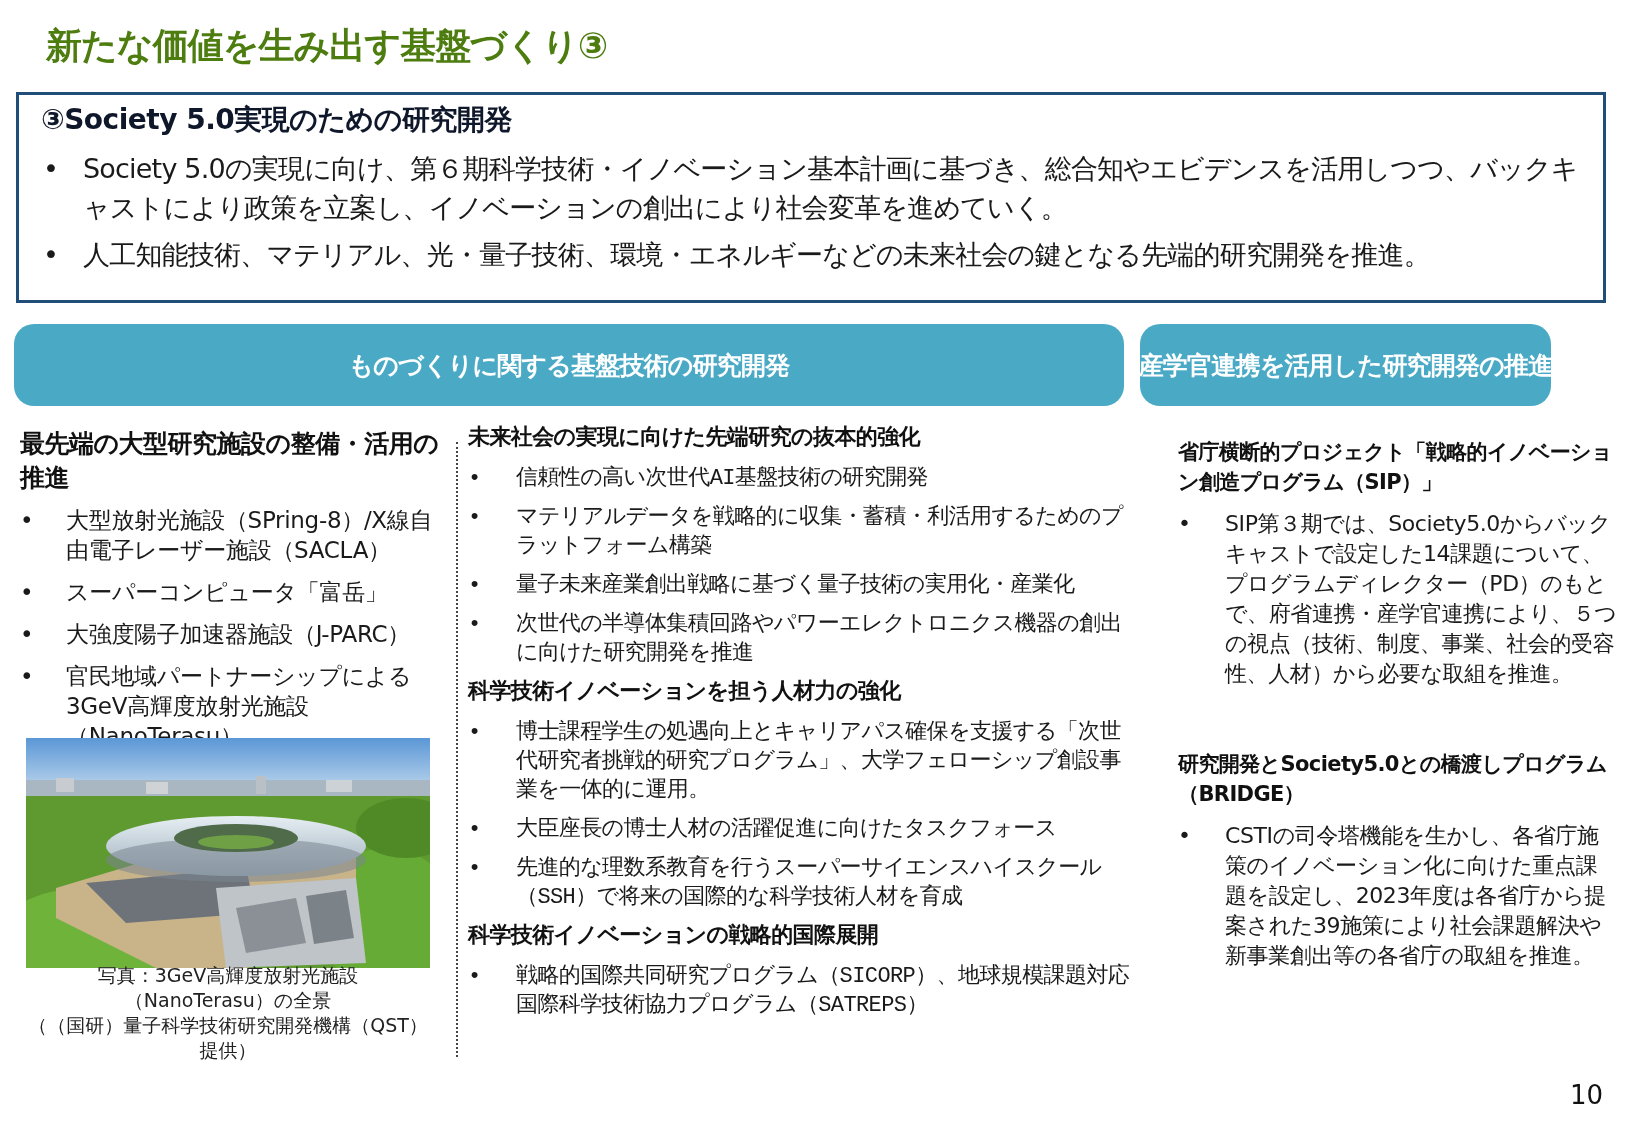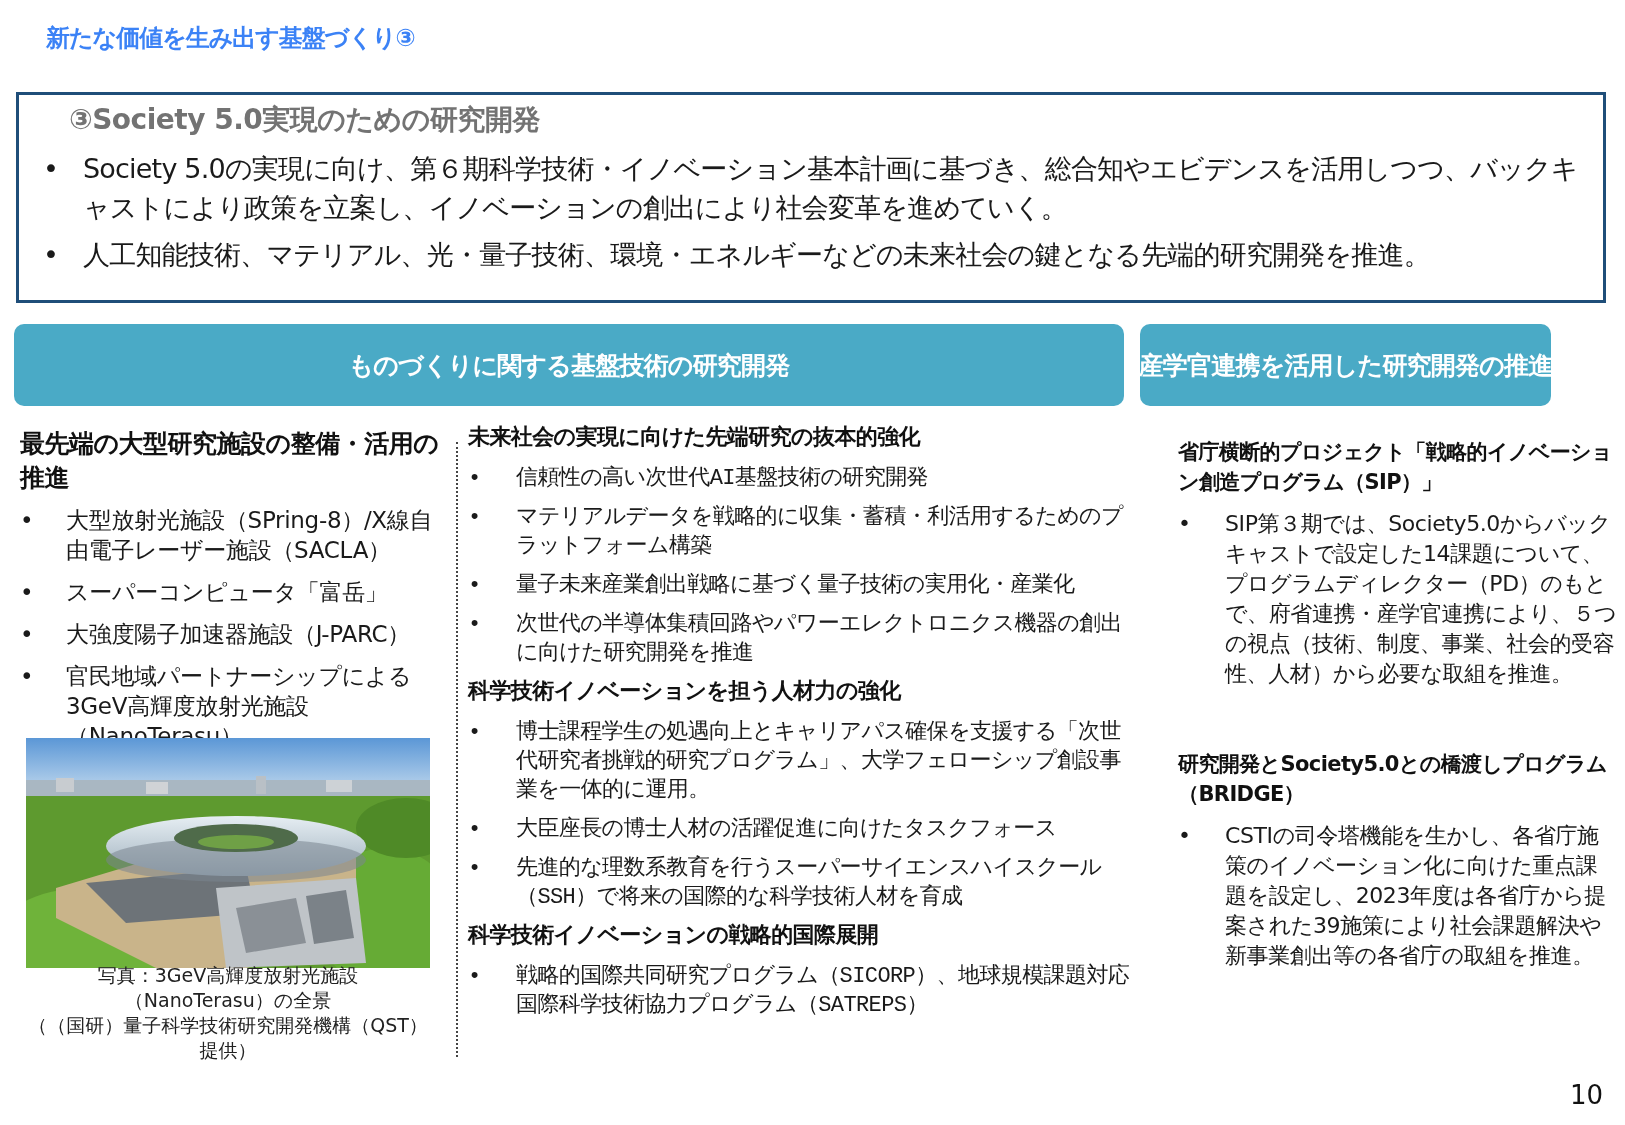--- a/index.html
+++ b/index.html
@@ -1,26 +1,26 @@
 <!DOCTYPE html>
 <html><head>
 <meta charset="utf-8">
 <style>
   html, body { margin:0; padding:0; background:#ffffff; }
   body { width:1625px; height:1125px; position:relative; overflow:hidden;
          font-family:"DejaVu Sans","Liberation Sans",sans-serif; color:#1a1a1a; }
   .abs { position:absolute; }
-  .page-title { left:46px; top:22px; font-size:24px; font-weight:bold; letter-spacing:-1px; color:#3b82f6; white-space:nowrap; }
+  .page-title { left:46px; top:22px; font-size:36px; font-weight:bold; letter-spacing:-1px; color:#4d7c0f; white-space:nowrap; }
   .summary-box { left:16px; top:92px; width:1590px; height:211px; box-sizing:border-box;
                  border:3px solid #1f4e79; }
-  .summary-heading { position:absolute; left:22px; top:6px; font-size:28px; font-weight:bold; color:#737373; white-space:nowrap; letter-spacing:-0.5px;margin-left:28px;}
+  .summary-heading { position:absolute; left:22px; top:6px; font-size:28px; font-weight:bold; color:#0f172a; white-space:nowrap; letter-spacing:-0.5px;}
   .summary-list { position:absolute; left:20px; top:54px; right:10px; margin:0; padding:0; list-style:none; }
   .summary-list li { position:relative; padding-left:44px; font-size:27px; line-height:39px; margin-bottom:8px; letter-spacing:-0.8px; }
   .summary-list li .bullet { position:absolute; left:4px; top:0; }
-  .banner { top:324px; height:82px; background:#4aaac6; border-radius:10px; color:#fff;
+  .banner { top:324px; height:82px; background:#4aaac6; border-radius:20px; color:#fff;
             font-weight:bold; font-size:25px; display:flex; align-items:center; justify-content:center; white-space:nowrap; letter-spacing:-0.8px; }
   .banner-left { left:14px; width:1110px; }
   .banner-right { left:1140px; width:411px; }
   .col-heading { font-weight:bold; color:#111; letter-spacing:-0.5px; }
   .col-list { margin:0; padding:0; list-style:none; }
   .col-list li { position:relative; }
   .col-list li .bullet { position:absolute; left:0; top:0; }
   
   .left-col { left:20px; top:427px; width:430px; }
   .left-col .col-heading { font-size:25px; line-height:34px; }

